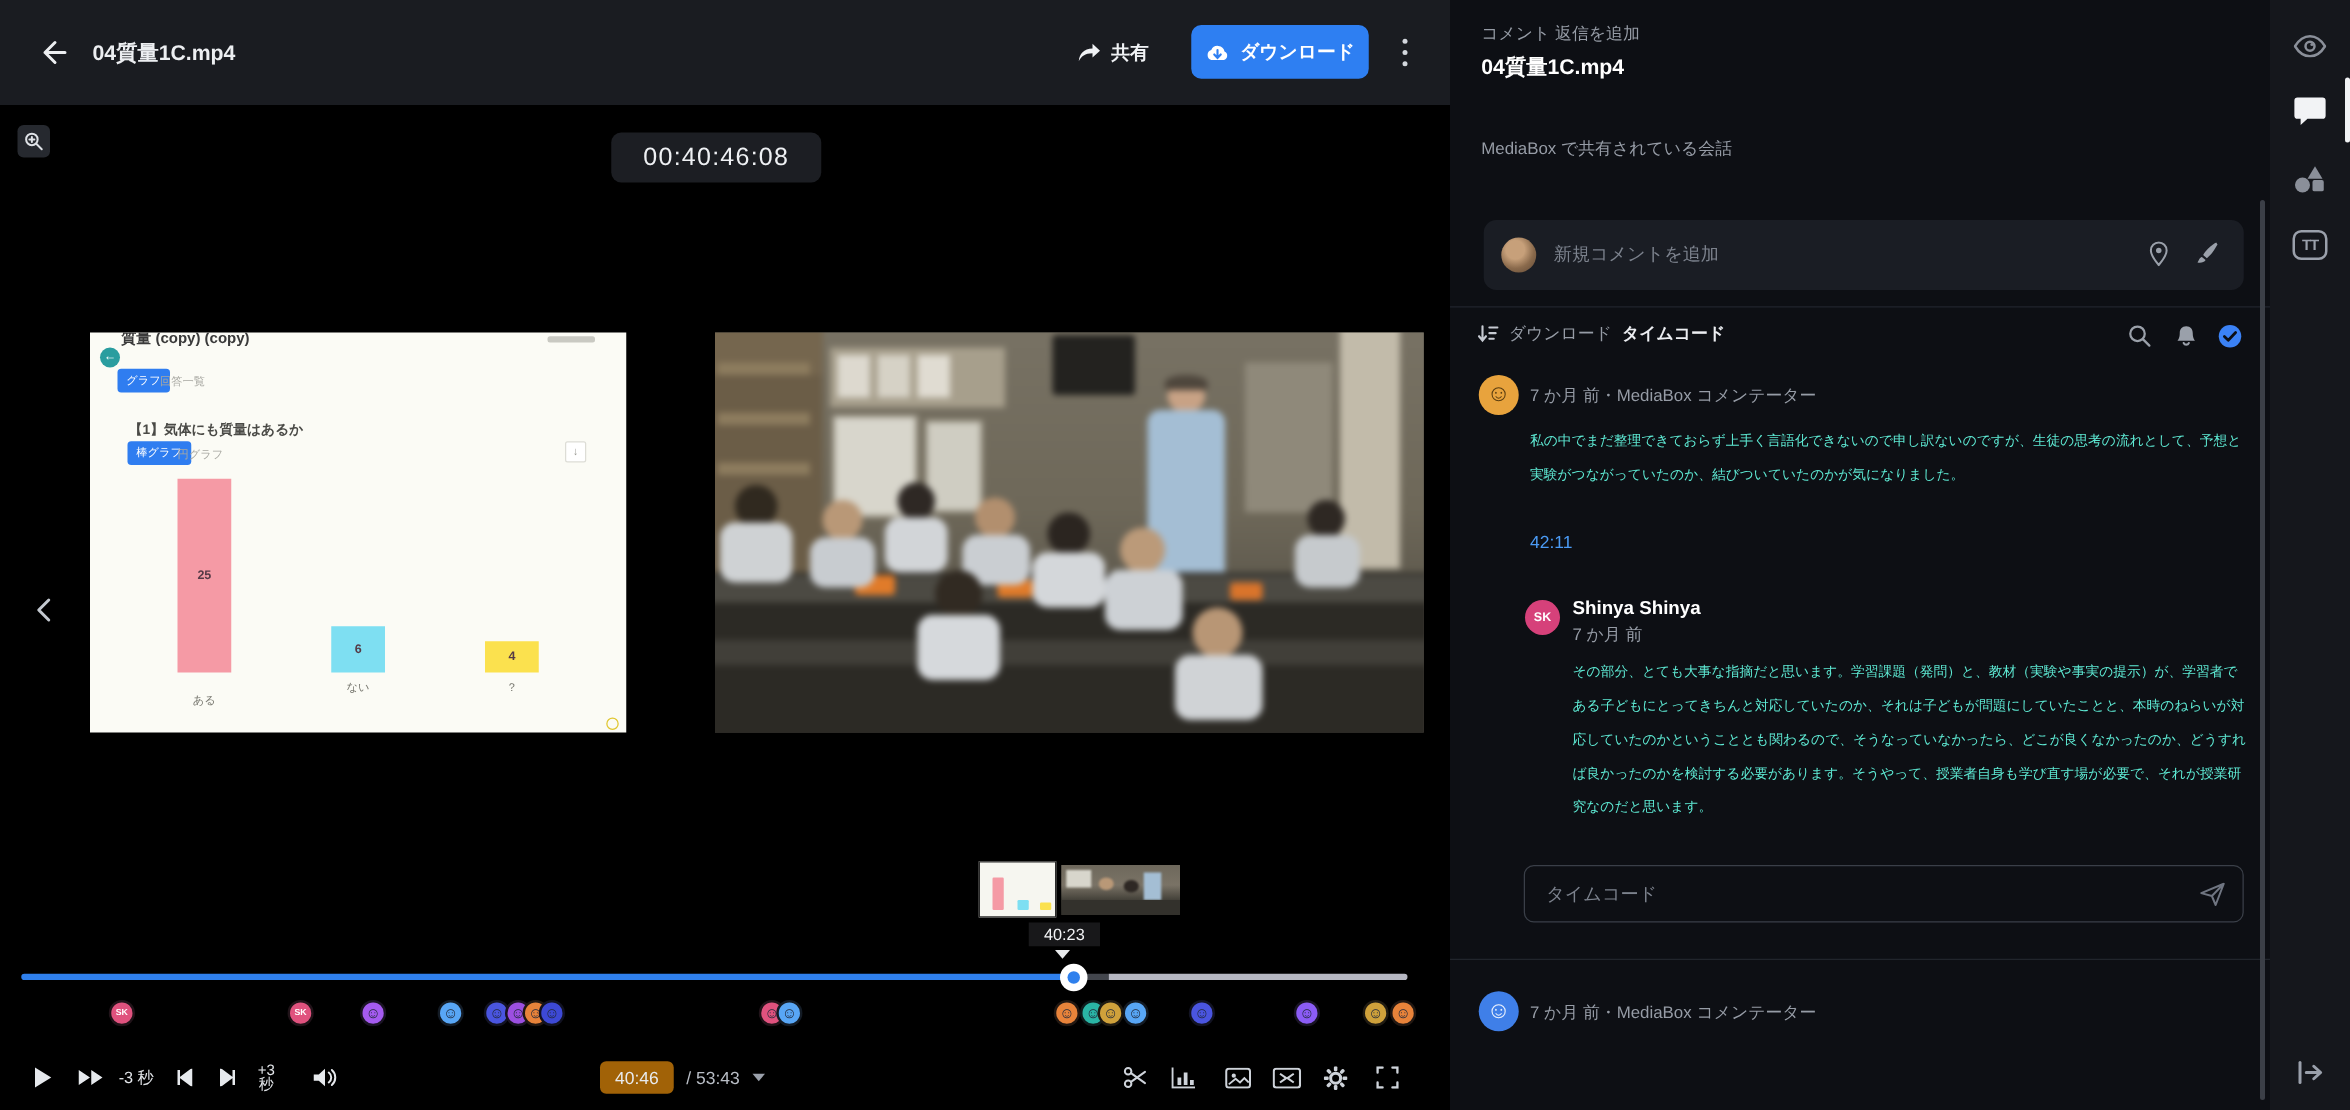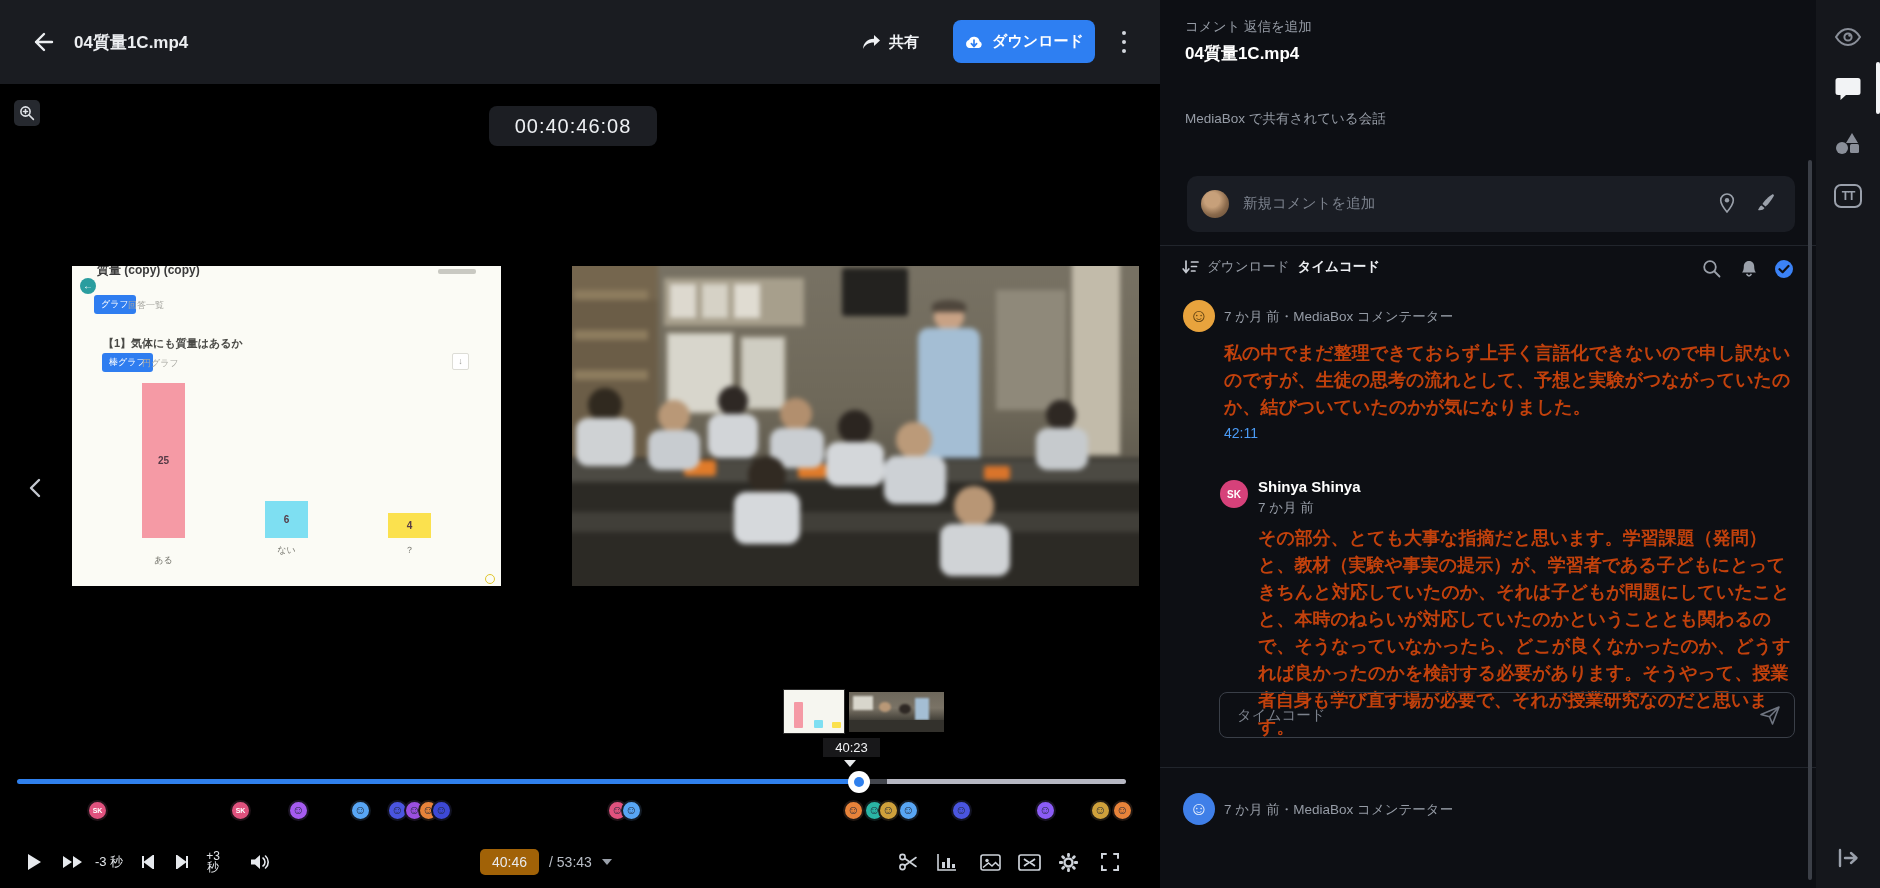--- a/index.html
+++ b/index.html
@@ -86,21 +86,21 @@
   .cp-divider { position:absolute; left:0; width:656px; height:1px; background:#21252c; }
   .cp-sortrow { position:absolute; left:0; top:246px; width:656px; height:48px; }
   .sort-ctl { position:absolute; left:22px; top:12px; display:flex; align-items:center; gap:8px; cursor:pointer; }
   .sort-label { font-size:13.5px; color:#969ca6; }
   .sort-value { font-size:13.5px; font-weight:bold; color:#eceef2; }
   .sr-ic { position:absolute; top:13px; cursor:pointer; }
 
   .avatar { border-radius:50%; display:flex; align-items:center; justify-content:center; }
   .av-face { font-size:19px; }
   .thread-meta { font-size:13.5px; color:#969ca6; }
-  .thread-body { font-size:18px; color:#c2410c; line-height:27px;font-weight:bold; }
+  .thread-body { font-size:11px; color:#5eead4; line-height:27px; }
   .ts-link { color:#4b9bf5; font-size:14px; cursor:pointer; }
   .reply-name { font-size:15px; font-weight:bold; color:#fff; }
   .reply-box { position:absolute; left:59px; top:692px; width:576px; height:46px; border:1px solid #3a3f48; border-radius:8px; cursor:text; }
   .reply-ph { position:absolute; left:17px; top:13px; font-size:14.5px; color:#7c828d; }
   .reply-send { position:absolute; right:14px; top:13px; }
   .cp-scrollbar { position:absolute; left:648px; top:160px; width:4px; height:720px; background:#3b3f47; border-radius:2px; cursor:pointer; }
 
   
   .right-rail { position:absolute; left:1816px; top:0; width:64px; height:888px; background:#15171c; }
   .rail-ic { position:absolute; left:17px; width:30px; height:30px; display:flex; align-items:center; justify-content:center; cursor:pointer; }

